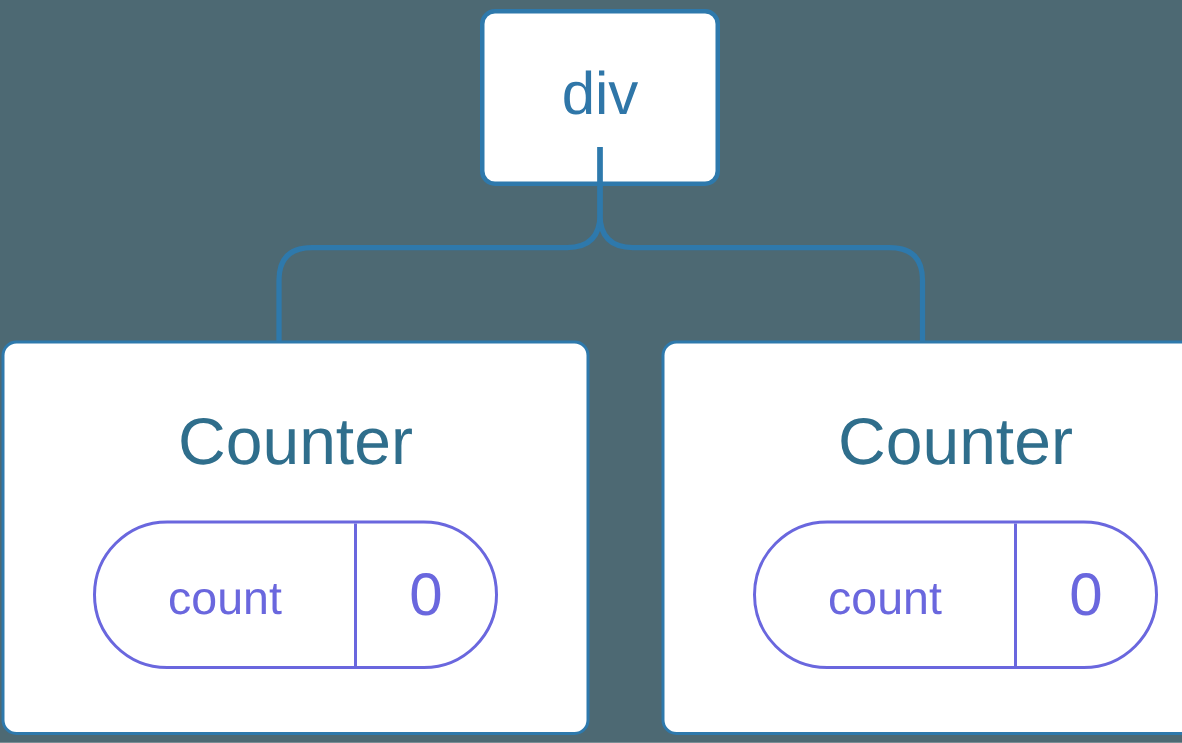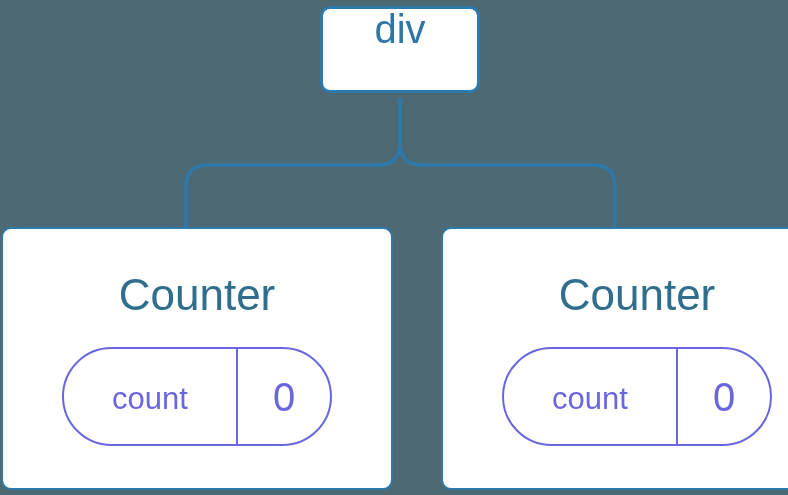--- a/index.html
+++ b/index.html
@@ -19,23 +19,24 @@
     box-sizing: border-box;
     background: var(--node-fill, #fff);
     border-style: solid;
     border-color: var(--node-border-blue, #2E79AC);
     border-radius: 10px;
   }
   .root-node {
     left: 320px;
     top: 6px;
     width: 160px;
-    height: 87px;
+    height: 118px;
     border-width: 3.5px;
     display: flex;
+    align-items: center;
     justify-content: center;
   }
   .root-label {
     font-size: 40px;
     color: var(--root-label-color, #2F76A8);
     line-height: 1;
     padding-bottom: 4px;
   }
   .connector {
     position: absolute;

